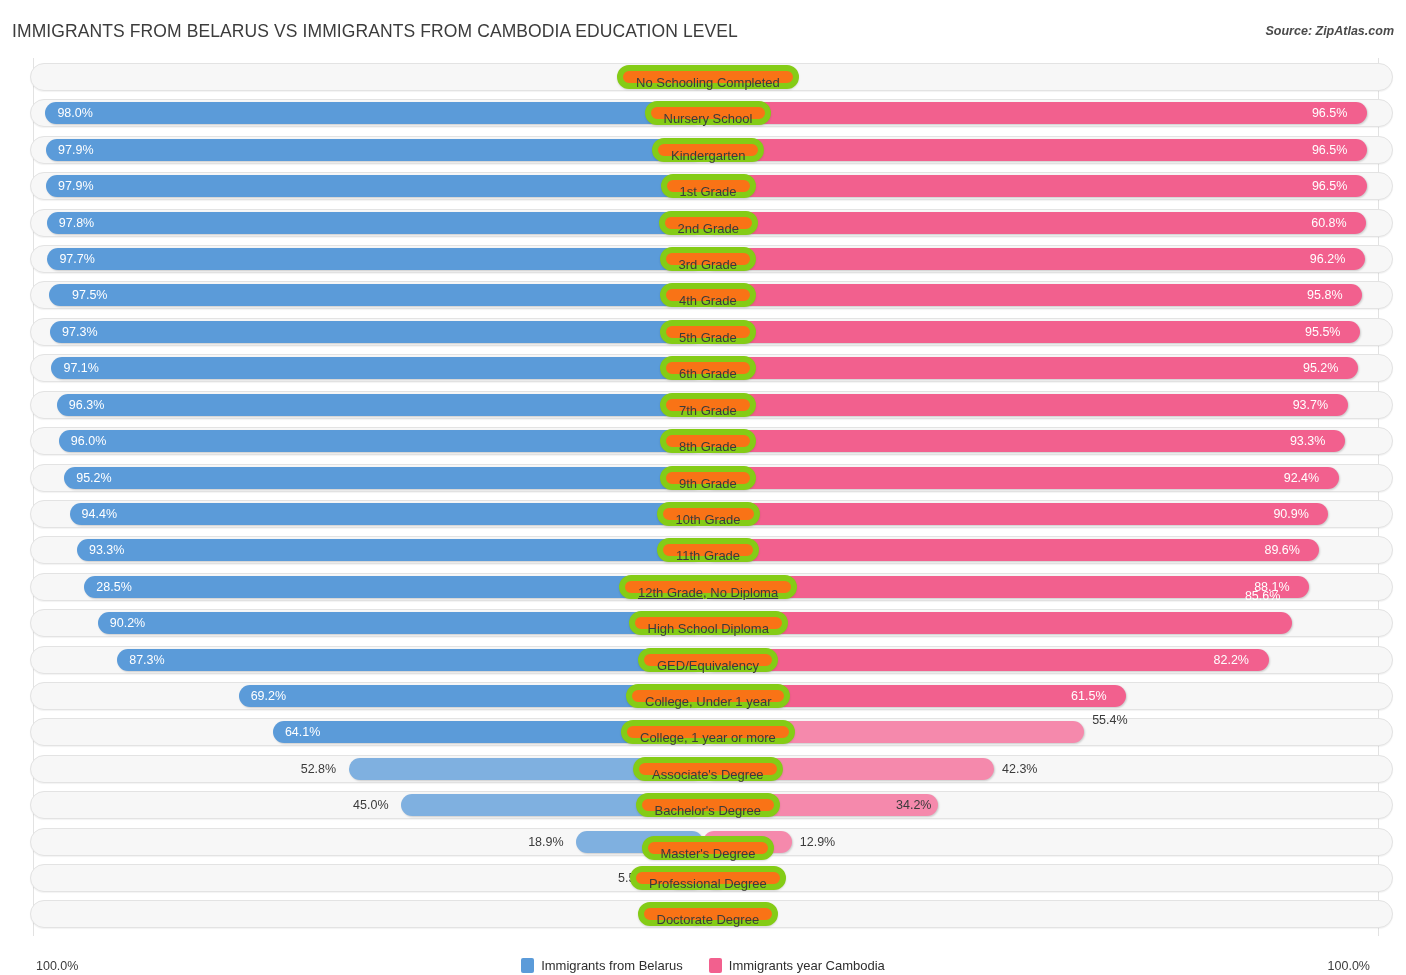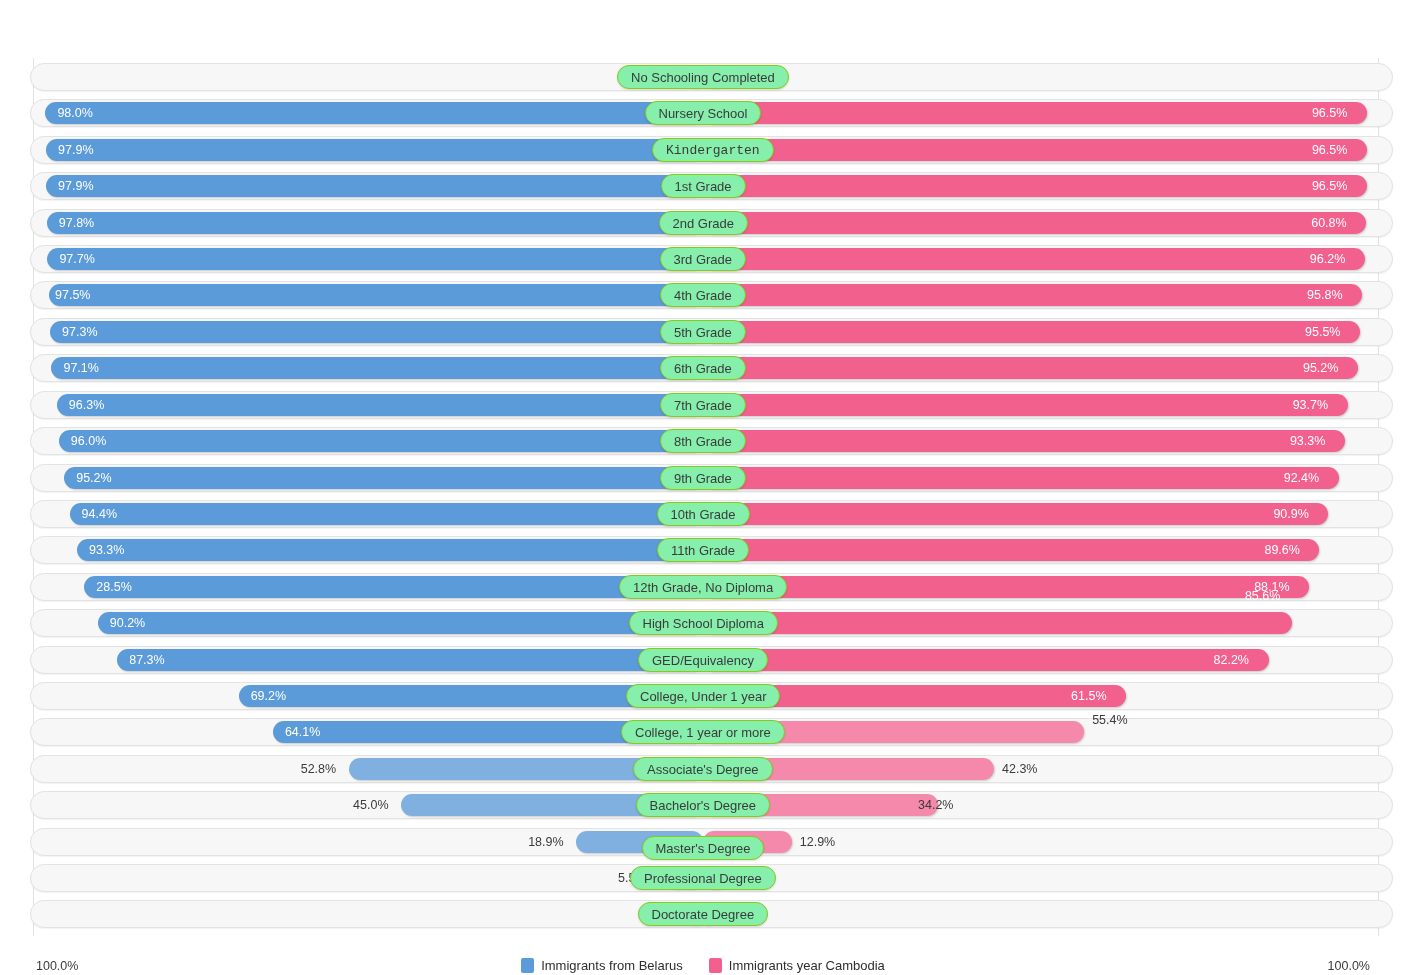--- a/index.html
+++ b/index.html
@@ -96,22 +96,22 @@
     z-index: 4;
   }
   .val.inside  { color: #ffffff; }
   .val.outside { color: #3b3b3b; }
 
   .pill {
     position: absolute;
     top: 2px;
     height: 24px;
     line-height: 24px;
-    background: #86efac;
-    border: 1px solid #84cc16;
+    background: #f97316;
+    border: 6px solid #84cc16;
     border-radius: 12px;
     padding: 0 13px;
     font-size: 13px;
     color: #3b3b3b;
     white-space: nowrap;
     z-index: 5;
     box-shadow: 0 1px 2px rgba(0,0,0,0.13);
     text-align: left;
   }
 
@@ -143,20 +143,24 @@
   }
   .legend-swatch {
     width: 13px; height: 15px; border-radius: 2px;
   }
 </style>
 </head>
 <body>
 
 <div id="page">
 
+  <div id="header">
+    <div id="chart-title">IMMIGRANTS FROM BELARUS VS IMMIGRANTS FROM CAMBODIA EDUCATION LEVEL</div>
+    <div id="source-label">Source: ZipAtlas.com</div>
+  </div>
 
   <div id="plot">
       <div class="gridline" style="left: 33px;"></div>
       <div class="gridline" style="left: 1378px;"></div>
       <div class="row" style="top: 5px;"></div>
       <div class="bar bar-left light" style="left: 688.909px; width: 14.091px; top: 8px;"></div>
       <div class="bar bar-right light" style="left: 703px; width: 24.08px; top: 8px;"></div>
       <div class="val outside" style="top: 5px; left: 640.909px;">2.1%</div>
       <div class="val outside" style="top: 5px; left: 735.08px;">3.5%</div>
       <div class="pill" style="top: 7px; left: 617px;">No Schooling Completed</div>
@@ -164,21 +168,21 @@
       <div class="bar bar-left" style="left: 45.42px; width: 657.58px; top: 44.41px;"></div>
       <div class="bar bar-right" style="left: 703px; width: 663.92px; top: 44.41px;"></div>
       <div class="val inside" style="top: 41.41px; left: 57.42px;">98.0%</div>
       <div class="val inside" style="top: 41.41px; left: 1311.92px;">96.5%</div>
       <div class="pill" style="top: 43.41px; left: 644.5px;">Nursery School</div>
       <div class="row" style="top: 77.82px;"></div>
       <div class="bar bar-left" style="left: 46.091px; width: 656.909px; top: 80.82px;"></div>
       <div class="bar bar-right" style="left: 703px; width: 663.92px; top: 80.82px;"></div>
       <div class="val inside" style="top: 77.82px; left: 58.091px;">97.9%</div>
       <div class="val inside" style="top: 77.82px; left: 1311.92px;">96.5%</div>
-      <div class="pill" style="top: 79.82px; left: 652px; font-family: Liberation Mono, monospace;">Kindergarten</div>
+      <div class="pill" style="top: 79.82px; left: 652px;">Kindergarten</div>
       <div class="row" style="top: 114.23px;"></div>
       <div class="bar bar-left" style="left: 46.091px; width: 656.909px; top: 117.23px;"></div>
       <div class="bar bar-right" style="left: 703px; width: 663.92px; top: 117.23px;"></div>
       <div class="val inside" style="top: 114.23px; left: 58.091px;">97.9%</div>
       <div class="val inside" style="top: 114.23px; left: 1311.92px;">96.5%</div>
       <div class="pill" style="top: 116.23px; left: 660.5px;">1st Grade</div>
       <div class="row" style="top: 150.64px;"></div>
       <div class="bar bar-left" style="left: 46.762px; width: 656.238px; top: 153.64px;"></div>
       <div class="bar bar-right" style="left: 703px; width: 663.232px; top: 153.64px;"></div>
       <div class="val inside" style="top: 150.64px; left: 58.762px;">97.8%</div>
@@ -186,21 +190,21 @@
       <div class="pill" style="top: 152.64px; left: 658.5px;">2nd Grade</div>
       <div class="row" style="top: 187.05px;"></div>
       <div class="bar bar-left" style="left: 47.433px; width: 655.567px; top: 190.05px;"></div>
       <div class="bar bar-right" style="left: 703px; width: 661.856px; top: 190.05px;"></div>
       <div class="val inside" style="top: 187.05px; left: 59.433px;">97.7%</div>
       <div class="val inside" style="top: 187.05px; left: 1309.86px;">96.2%</div>
       <div class="pill" style="top: 189.05px; left: 659.5px;">3rd Grade</div>
       <div class="row" style="top: 223.46px;"></div>
       <div class="bar bar-left" style="left: 48.775px; width: 654.225px; top: 226.46px;"></div>
       <div class="bar bar-right" style="left: 703px; width: 659.104px; top: 226.46px;"></div>
-      <div class="val inside" style="top: 223.46px; left: 55px;">97.5%</div>
+      <div class="val inside" style="top: 223.46px; left: 72px;">97.5%</div>
       <div class="val inside" style="top: 223.46px; left: 1307.1px;">95.8%</div>
       <div class="pill" style="top: 225.46px; left: 660px;">4th Grade</div>
       <div class="row" style="top: 259.87px;"></div>
       <div class="bar bar-left" style="left: 50.117px; width: 652.883px; top: 262.87px;"></div>
       <div class="bar bar-right" style="left: 703px; width: 657.04px; top: 262.87px;"></div>
       <div class="val inside" style="top: 259.87px; left: 62.117px;">97.3%</div>
       <div class="val inside" style="top: 259.87px; left: 1305.04px;">95.5%</div>
       <div class="pill" style="top: 261.87px; left: 660px;">5th Grade</div>
       <div class="row" style="top: 296.28px;"></div>
       <div class="bar bar-left" style="left: 51.459px; width: 651.541px; top: 299.28px;"></div>
@@ -236,21 +240,21 @@
       <div class="bar bar-left" style="left: 76.957px; width: 626.043px; top: 481.33px;"></div>
       <div class="bar bar-right" style="left: 703px; width: 616.448px; top: 481.33px;"></div>
       <div class="val inside" style="top: 478.33px; left: 88.957px;">93.3%</div>
       <div class="val inside" style="top: 478.33px; left: 1264.45px;">89.6%</div>
       <div class="pill" style="top: 480.33px; left: 657px;">11th Grade</div>
       <div class="row" style="top: 514.74px;"></div>
       <div class="bar bar-left" style="left: 84.338px; width: 618.662px; top: 517.74px;"></div>
       <div class="bar bar-right" style="left: 703px; width: 606.128px; top: 517.74px;"></div>
       <div class="val inside" style="top: 514.74px; left: 96.338px;">28.5%</div>
       <div class="val inside" style="top: 514.74px; left: 1254.13px;">88.1%</div>
-      <div class="pill" style="top: 516.74px; left: 619px;">12th Grade, No Diploma</div>
+      <div class="pill" style="top: 516.74px; left: 619px; text-decoration: underline;">12th Grade, No Diploma</div>
       <div class="row" style="top: 551.15px;"></div>
       <div class="bar bar-left" style="left: 97.758px; width: 605.242px; top: 554.15px;"></div>
       <div class="bar bar-right" style="left: 703px; width: 588.928px; top: 554.15px;"></div>
       <div class="val inside" style="top: 551.15px; left: 109.758px;">90.2%</div>
       <div class="val inside" style="top: 524px; left: 1236.93px; margin-left: 8px;">85.6%</div>
       <div class="pill" style="top: 553.15px; left: 628.5px;">High School Diploma</div>
       <div class="row" style="top: 587.56px;"></div>
       <div class="bar bar-left" style="left: 117.217px; width: 585.783px; top: 590.56px;"></div>
       <div class="bar bar-right" style="left: 703px; width: 565.536px; top: 590.56px;"></div>
       <div class="val inside" style="top: 587.56px; left: 129.217px;">87.3%</div>
@@ -271,21 +275,21 @@
       <div class="row" style="top: 696.79px;"></div>
       <div class="bar bar-left mid" style="left: 348.712px; width: 354.288px; top: 699.79px;"></div>
       <div class="bar bar-right mid" style="left: 703px; width: 291.024px; top: 699.79px;"></div>
       <div class="val outside" style="top: 696.79px; left: 300.712px;">52.8%</div>
       <div class="val outside" style="top: 696.79px; left: 1002.02px;">42.3%</div>
       <div class="pill" style="top: 698.79px; left: 633px;">Associate's Degree</div>
       <div class="row" style="top: 733.2px;"></div>
       <div class="bar bar-left mid" style="left: 401.05px; width: 301.95px; top: 736.2px;"></div>
       <div class="bar bar-right mid" style="left: 703px; width: 235.296px; top: 736.2px;"></div>
       <div class="val outside" style="top: 733.2px; left: 353.05px;">45.0%</div>
-      <div class="val outside" style="top: 733.2px; left: 918px;">34.2%</div>
+      <div class="val outside" style="top: 733.2px; left: 896px;">34.2%</div>
       <div class="pill" style="top: 735.2px; left: 635.5px;">Bachelor's Degree</div>
       <div class="row" style="top: 769.61px;"></div>
       <div class="bar bar-left mid" style="left: 576.181px; width: 126.819px; top: 772.61px;"></div>
       <div class="bar bar-right mid" style="left: 703px; width: 88.752px; top: 772.61px;"></div>
       <div class="val outside" style="top: 769.61px; left: 528.181px;">18.9%</div>
       <div class="val outside" style="top: 769.61px; left: 799.752px;">12.9%</div>
       <div class="pill" style="top: 778px; left: 641.5px;">Master's Degree</div>
       <div class="row" style="top: 806.02px;"></div>
       <div class="bar bar-left light" style="left: 666.095px; width: 36.905px; top: 809.02px;"></div>
       <div class="bar bar-right light" style="left: 703px; width: 24.768px; top: 809.02px;"></div>

